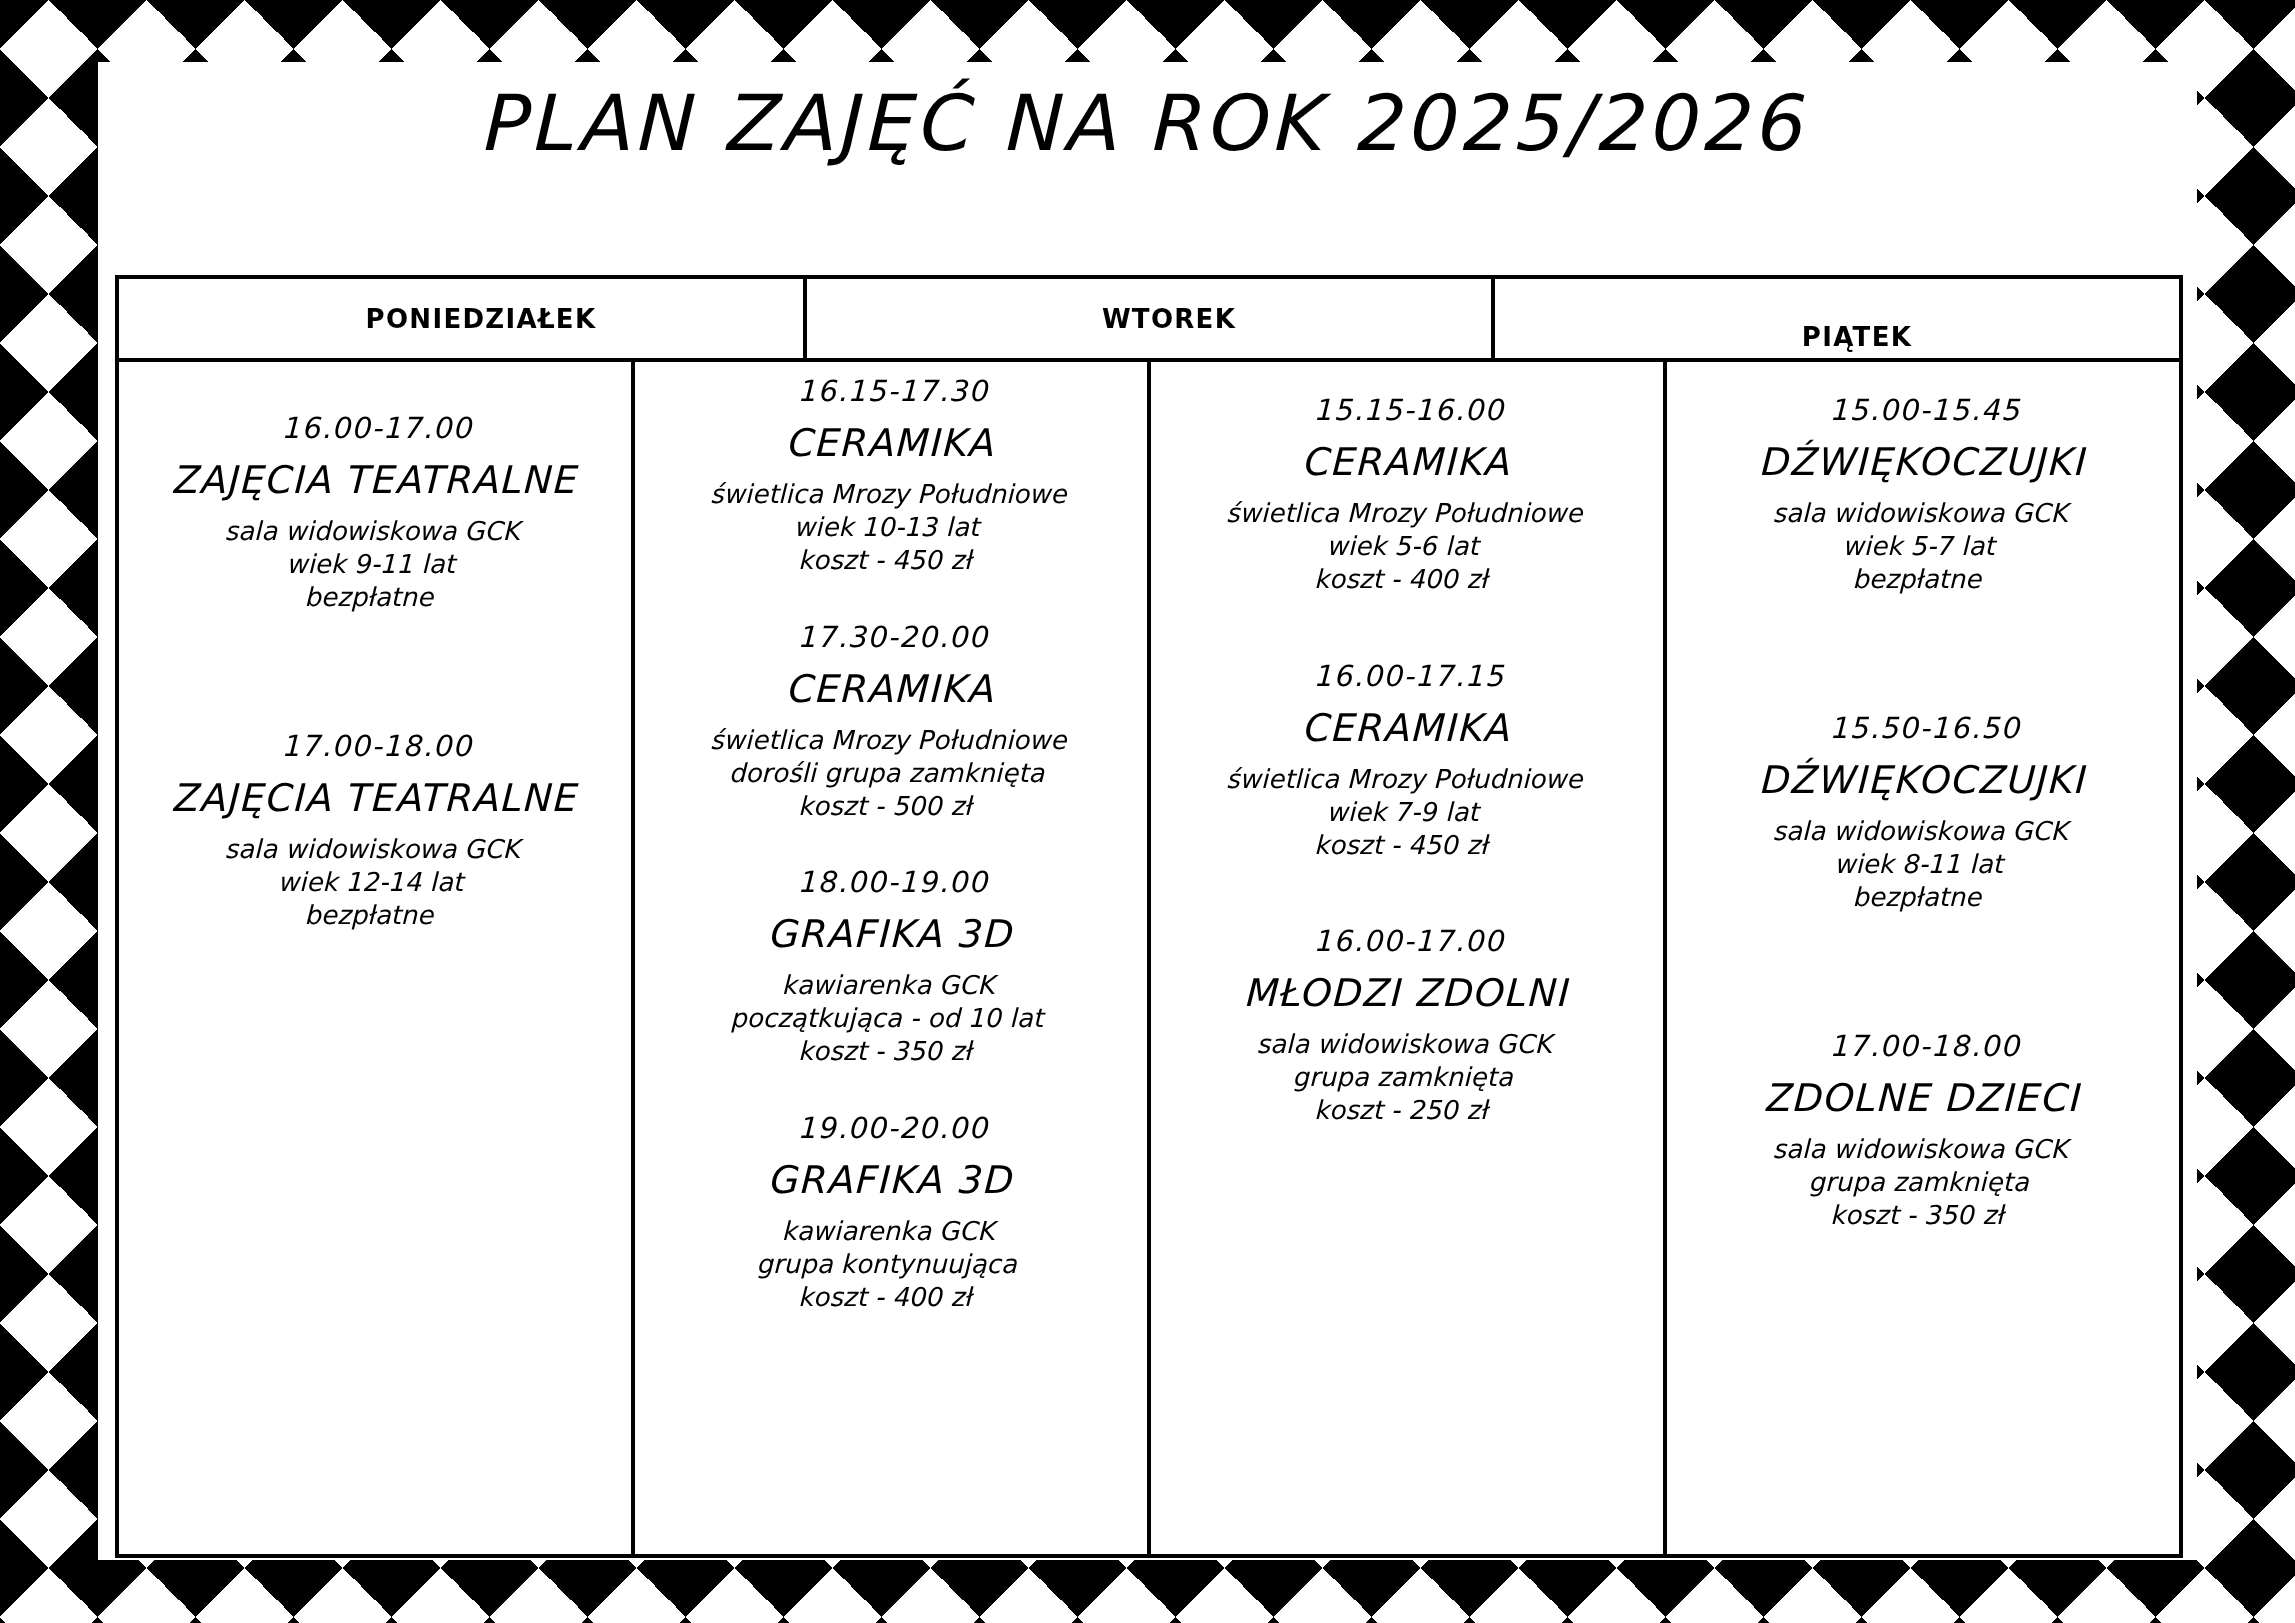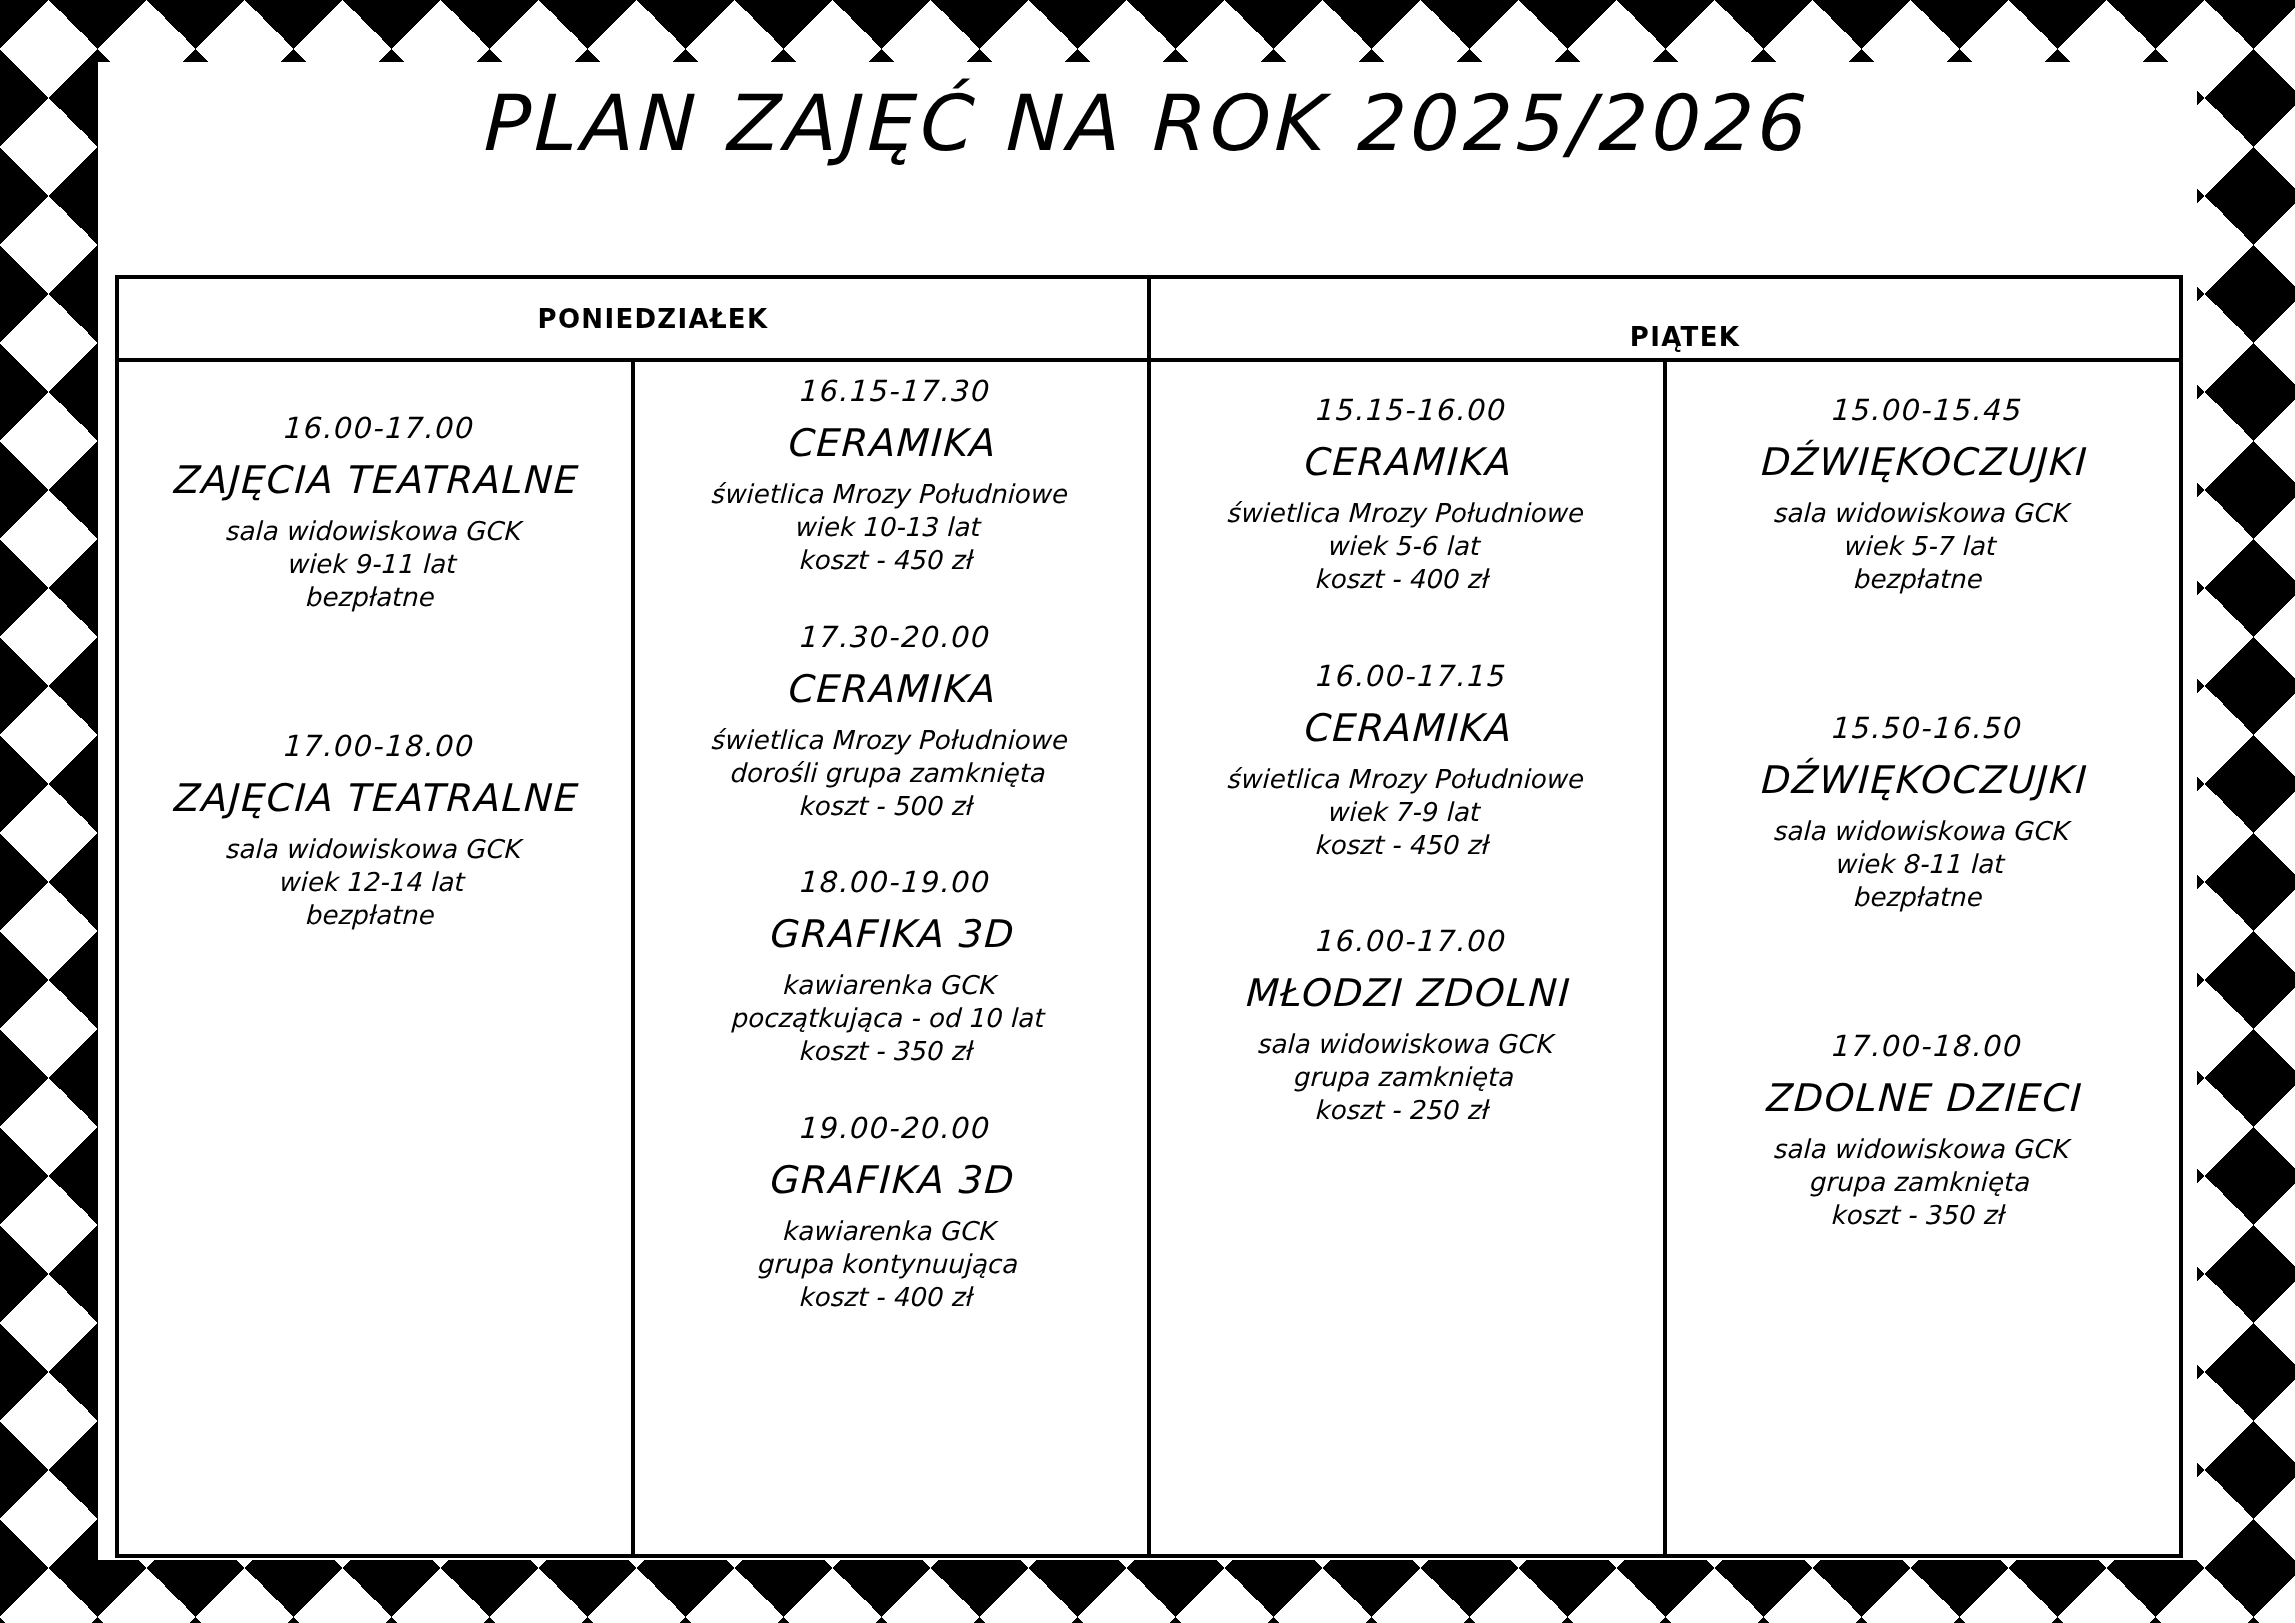--- a/index.html
+++ b/index.html
@@ -140,20 +140,21 @@
 <div class="poster">
   <div class="chevron-bg"></div>
   <div class="inner-panel"></div>
 
   <div class="title">PLAN ZAJĘĆ NA ROK 2025/2026</div>
 
   <div class="table-wrap">
 
     <div class="head-row">
       <div class="head-cell">PONIEDZIAŁEK</div>
+      <div class="head-cell">WTOREK</div>
       <div class="head-cell">PIĄTEK</div>
     </div>
 
     <div class="body-row">
 
       <div class="day-col">
         <div class="spacer-top"></div>
         <div class="entry">
           <div class="time">16.00-17.00</div>
           <div class="name">ZAJĘCIA TEATRALNE</div>

